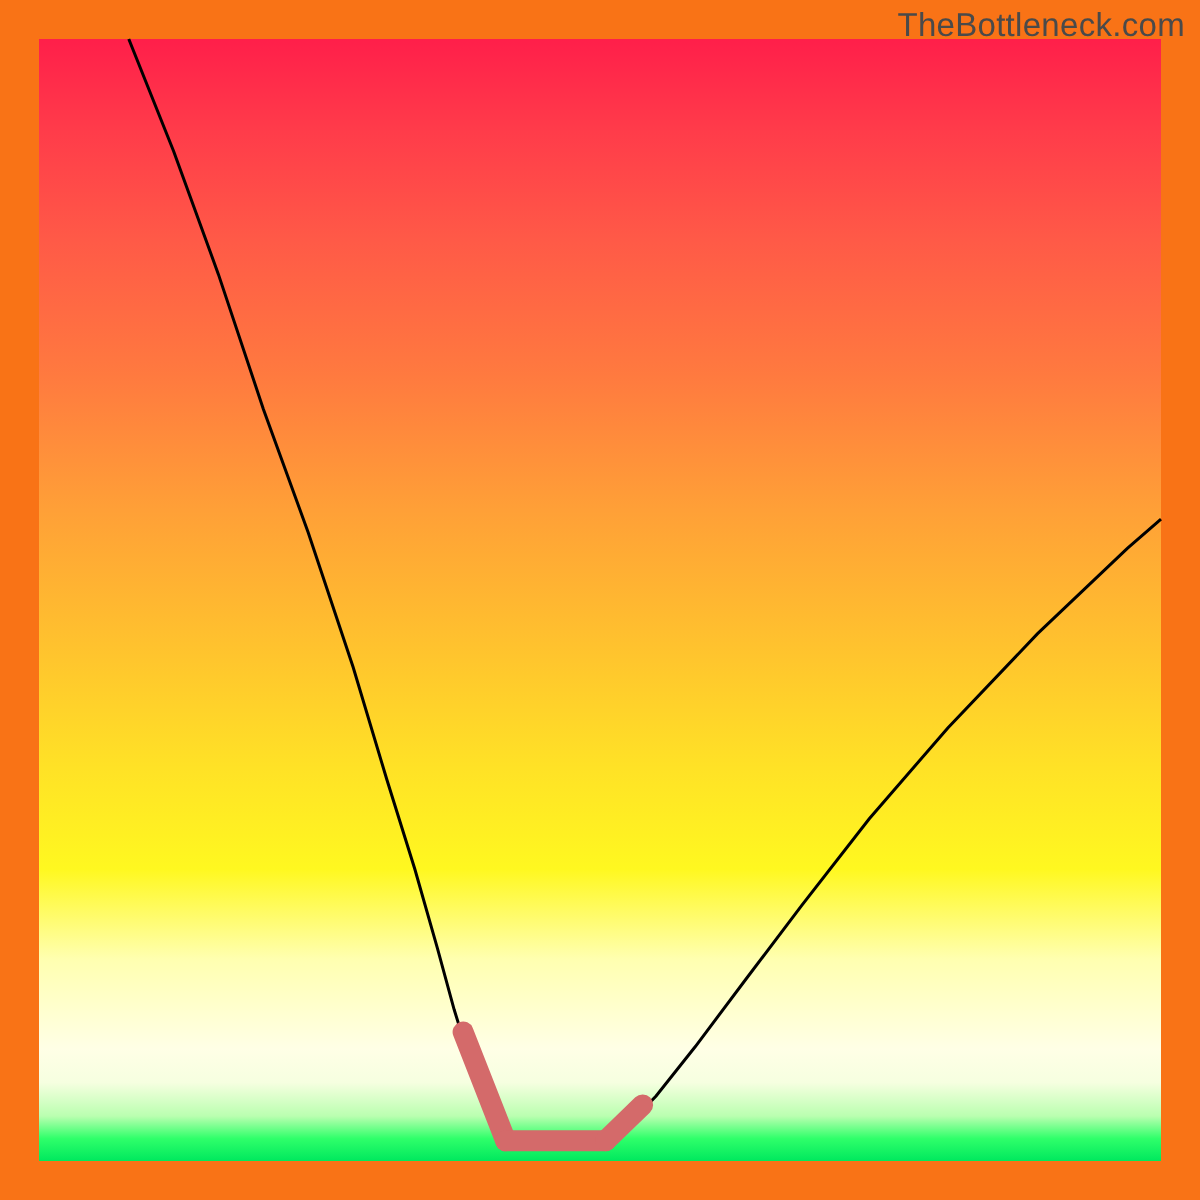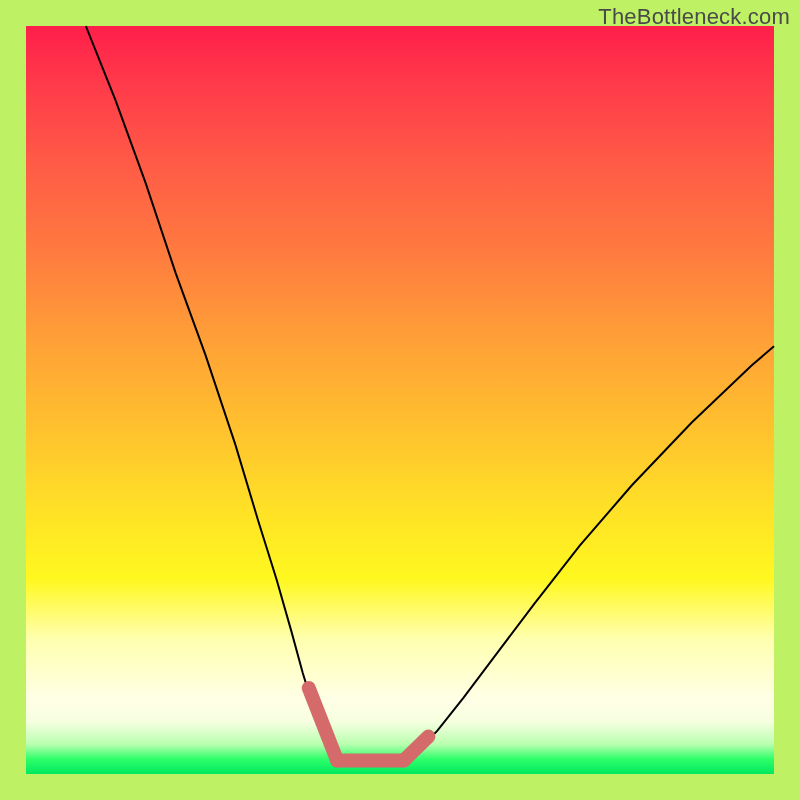--- a/index.html
+++ b/index.html
@@ -7,21 +7,21 @@
     padding: 0;
     width: 800px;
     height: 800px;
     background: #000;
     overflow: hidden;
     font-family: Arial, Helvetica, sans-serif;
   }
   .frame {
     position: absolute;
     inset: 0;
-    background: #bef264;
+    background: #f97316;
   }
   .plot-area {
     position: absolute;
     left: 26px;
     top: 26px;
     width: 748px;
     height: 748px;
     
     background: linear-gradient(
       to bottom,

